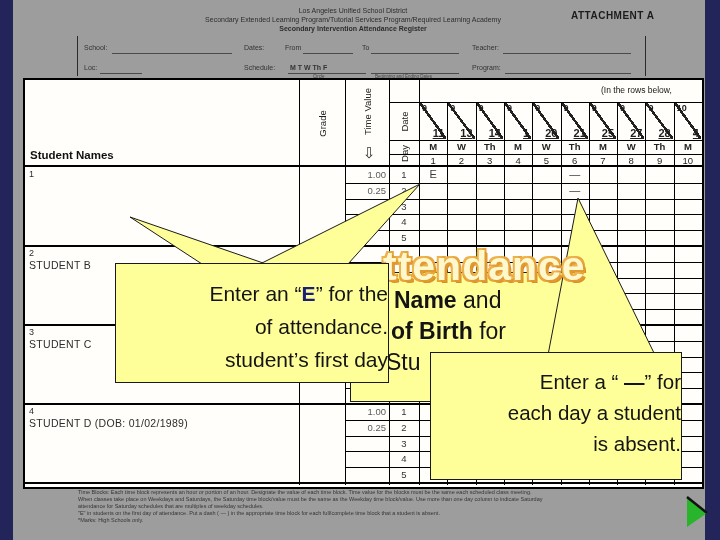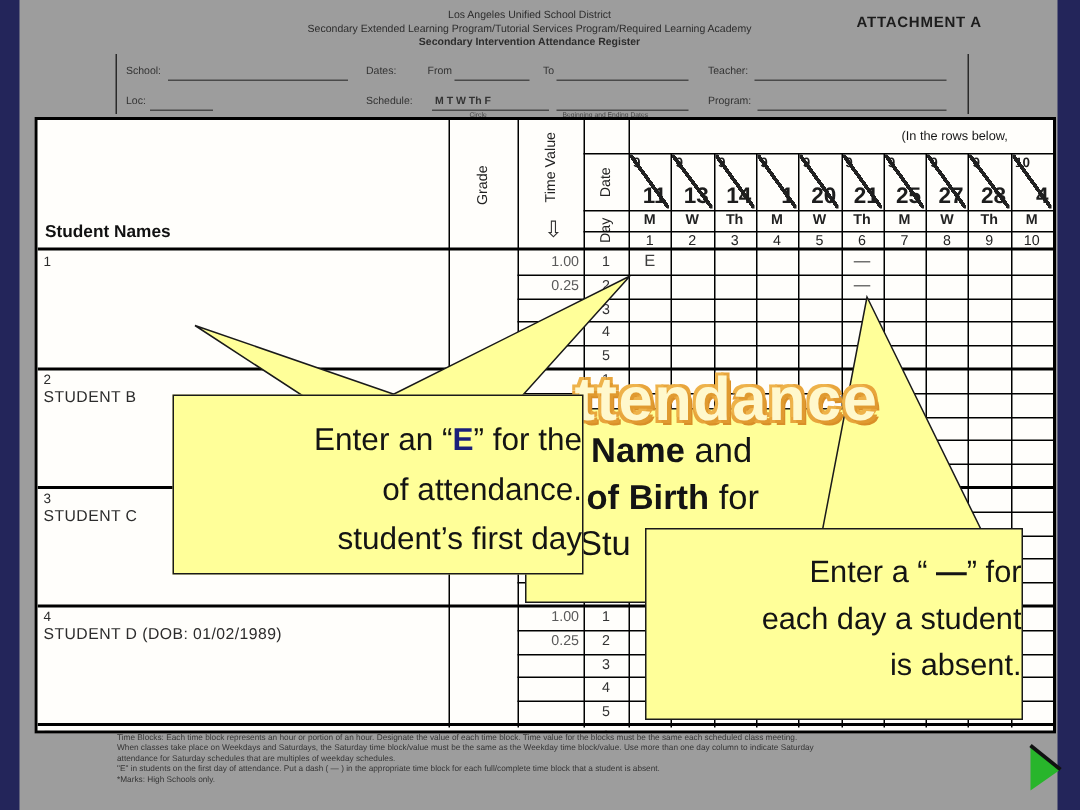--- a/index.html
+++ b/index.html
@@ -22,21 +22,21 @@
   .vline{position:absolute;width:1px;background:#000;}
   .hline{position:absolute;height:1px;background:#000;}
   .thick{height:2px;background:#000;}
   .rot{display:flex;align-items:center;justify-content:center;}
   .rot span{transform:rotate(-90deg);white-space:nowrap;font-size:9.5px;color:#222;}
   .note{position:absolute;left:528px;top:5px;font-size:8.5px;color:#161616;white-space:nowrap;margin-left:48px;}
   .snh{position:absolute;left:5px;top:69px;font-size:11.5px;font-weight:bold;color:#111;}
   .datecell{position:absolute;background:
      linear-gradient(to top right,transparent 47%,#222 47%,#222 53%,transparent 53%);}
   .datecell .m{position:absolute;left:2px;top:0;font-size:9px;font-weight:bold;color:#1d1d1d;}
-  .datecell .d{position:absolute;right:2px;bottom:0;font-size:15px;font-weight:bold;color:#1d1d1d;}
+  .datecell .d{position:absolute;right:2px;bottom:0;font-size:11px;font-weight:bold;color:#1d1d1d;text-decoration:underline;}
   .dl{position:absolute;text-align:center;font-weight:bold;font-size:9.5px;color:#222;}
   .dn{position:absolute;text-align:center;font-size:9.5px;color:#222;}
   .stunum{position:absolute;font-size:9px;color:#2c2c2c;}
   .stuname{position:absolute;font-size:10.5px;color:#2c2c2c;white-space:nowrap;letter-spacing:.3px;}
   .tv{position:absolute;text-align:right;font-size:9.5px;color:#5a5a5a;padding-right:3px;box-sizing:border-box;}
   .blknum{position:absolute;text-align:center;font-size:9.5px;color:#333;}
   .mark{position:absolute;text-align:center;font-size:11px;color:#3d3d3d;}
   .darr{position:absolute;left:324px;top:64px;width:40px;text-align:center;font-size:15px;color:#333;}
   
   .notes{position:absolute;left:65px;top:489px;width:580px;font-size:5.5px;line-height:7px;color:#353535;}

